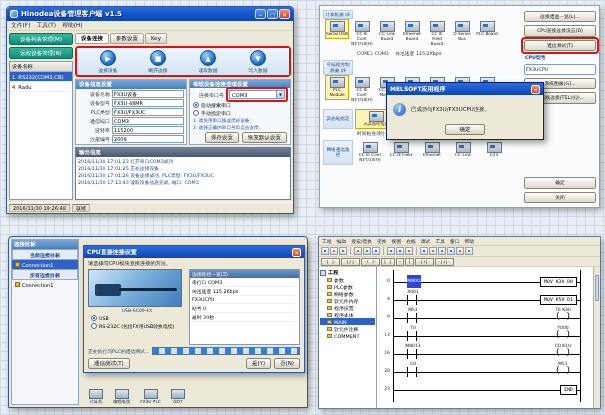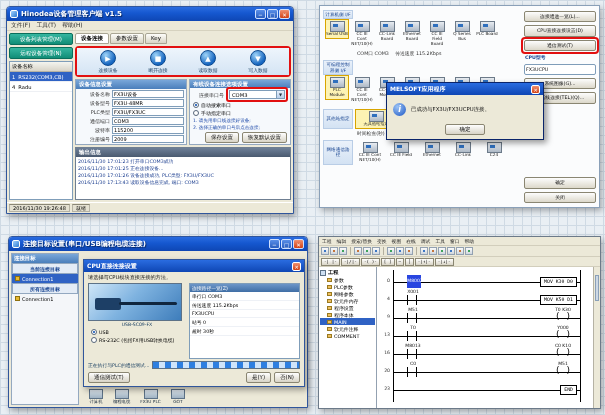--- a/index.html
+++ b/index.html
@@ -429,29 +429,20 @@
       </div>
       <div class="pbody">
         <span class="info-ic">i</span>
         <span class="pmsg">已成功与FX3U/FX3UCPU连接。</span>
       </div>
       <span class="btn pok">确定</span>
     </div>
   </div>
 
   <div class="win" id="panelC">
-    <div class="titlebar">
-      <span class="tb-icon"></span>
-      <span class="tb-text">连接目标设置(串口/USB编程电缆连接)</span>
-      <span class="winbtns">
-          <span class="winbtn">─</span>
-          <span class="winbtn">□</span>
-          <span class="winbtn close">✕</span>
-        </span>
-    </div>
     <div class="bodyC">
       <div class="cw-left">
         <div class="hdr">连接目标</div>
         <div>
             <div class="cw-row group">
               <span>当前连接目标</span>
             </div>
             <div class="cw-row selected">
               <span class="sq"></span>
               <span>Connection1</span>

